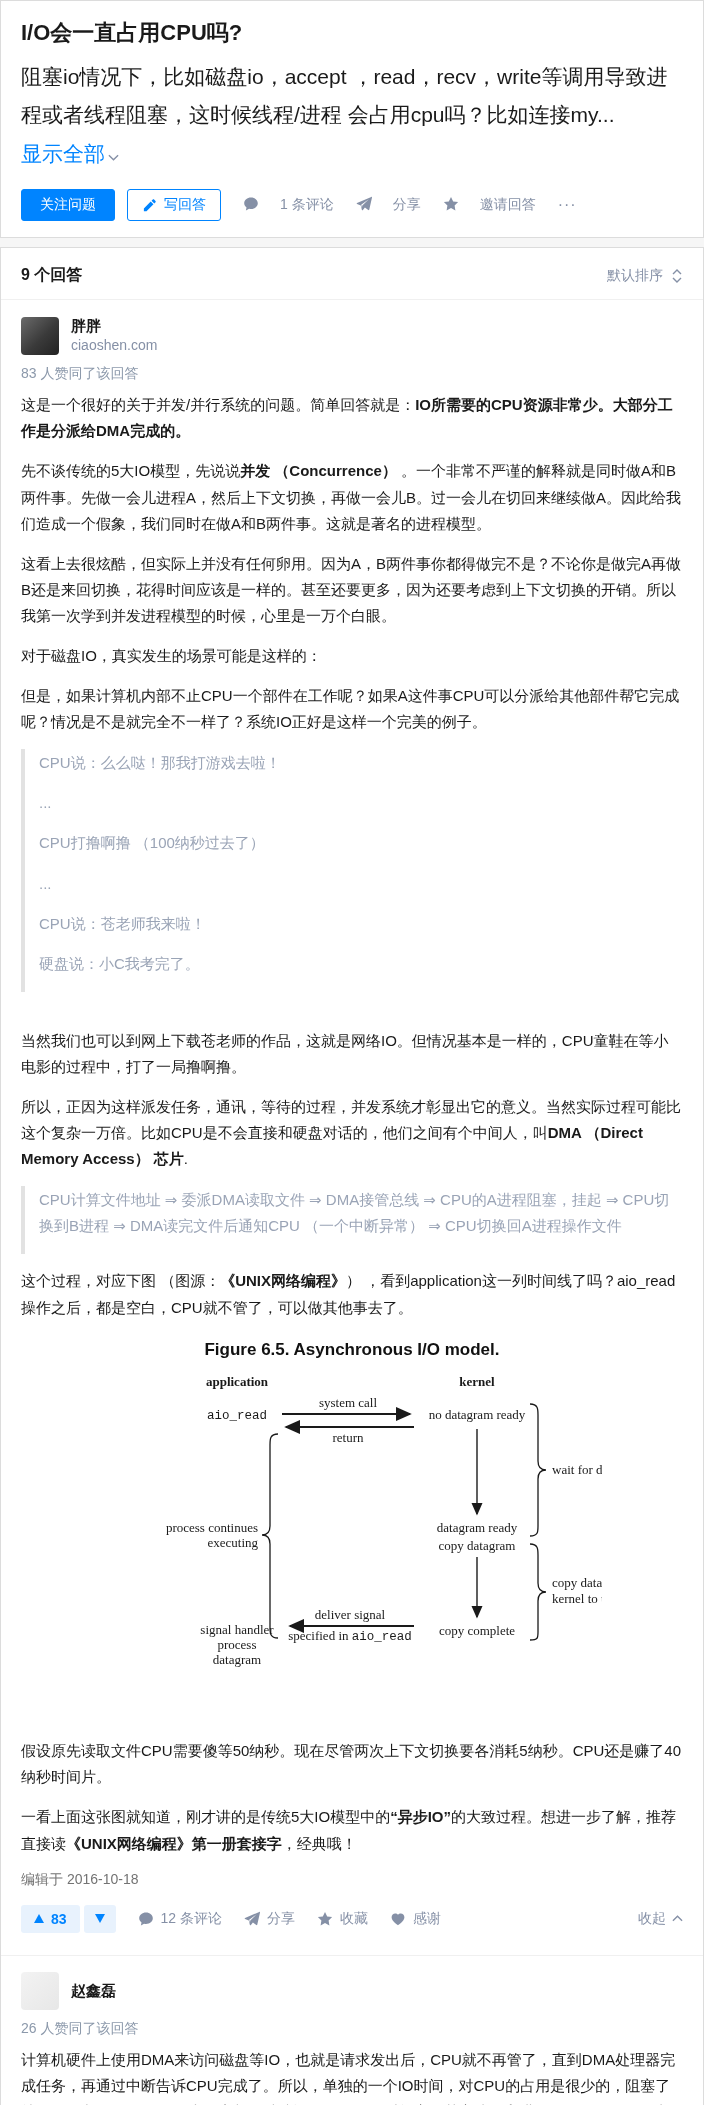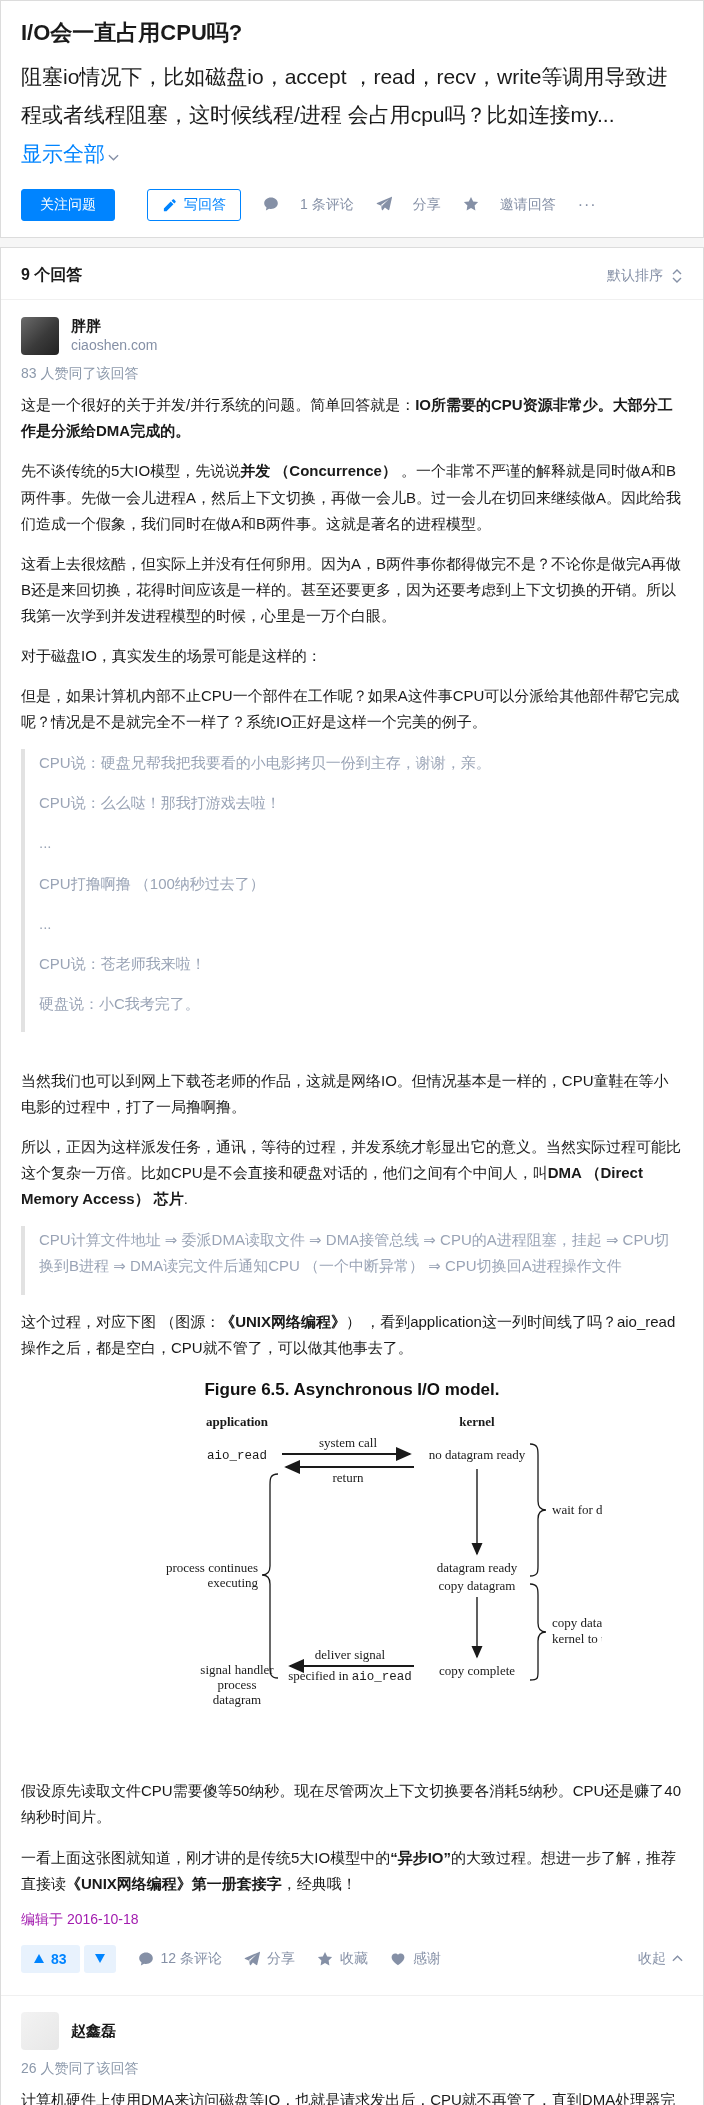--- a/index.html
+++ b/index.html
@@ -16,21 +16,21 @@
 
   
   .question-card { padding:16px 20px 16px; }
   .q-title { font-size:22px; font-weight:bold; margin:2px 0 10px; line-height:1.3; }
   .q-desc { font-size:21px; line-height:1.85; color:#1a1a1a; }
   .show-all { color:#0084ff; cursor:pointer; white-space:nowrap; }
   .show-all .chev { margin-left:3px; }
   .q-actions { display:flex; align-items:center; margin-top:15px; }
   .btn { height:32px; border-radius:3px; font-size:14px; display:inline-flex; align-items:center; cursor:pointer; }
   .btn-primary { background:#0084ff; color:#fff; padding:0 18px; border:1px solid #0084ff; }
-  .btn-outline { background:#fff; color:#0084ff; padding:0 14px; border:1px solid #0084ff; margin-left:32px; gap:7px; }
+  .btn-outline { background:#fff; color:#0084ff; padding:0 14px; border:1px solid #0084ff; margin-left:12px; gap:7px; }
   .text-action { color:#8590a6; font-size:14px; display:inline-flex; align-items:flex-start; gap:21px; margin-left:22px; cursor:pointer; }
   .text-action .icon { display:inline-flex; }
   .ellipsis-action { color:#8590a6; font-size:16px; letter-spacing:1px; margin-left:22px; cursor:pointer; }
   .icon { color:#8590a6; }
   .icon svg { display:block; }
 
   
   .answers-header { display:flex; justify-content:space-between; align-items:center; padding:17px 20px 13px; border-bottom:1px solid #f0f0f0; }
   .answers-count { font-size:16px; font-weight:bold; }
   .sort-ctl { color:#8590a6; font-size:14px; display:inline-flex; align-items:center; gap:8px; cursor:pointer; }
@@ -52,21 +52,21 @@
   blockquote p { margin:0; }
 
   .figure-wrap { margin:4px 0 16px; cursor:pointer; }
   .figure-title { text-align:center; font-weight:bold; font-size:17px; margin:12px 0 4px; color:#111; }
   .figure-svg { display:block; margin:0 auto; }
   .fig-label { font-family:"Liberation Serif","DejaVu Serif",serif; font-size:13px; fill:#1a1a1a; }
   .fig-label-b { font-weight:bold; }
   .fig-mono { font-family:"Liberation Mono","DejaVu Sans Mono",monospace; font-size:12.5px; fill:#1a1a1a; }
   .fig-line { stroke:#1a1a1a; fill:none; }
 
-  .meta-time { color:#a21caf; font-size:14px; margin:2px 0 14px; }
+  .meta-time { color:#737373; font-size:14px; margin:2px 0 14px; }
   .action-bar { display:flex; align-items:center; padding:2px 0 16px; font-size:14px; color:#8590a6; }
   .vote-btn { background:#e8f2fd; color:#0084ff; border:none; border-radius:3px; height:28px; padding:0 13px; display:inline-flex; align-items:center; gap:7px; font-size:14px; font-weight:600; cursor:pointer; }
   .vote-btn.down { padding:0 11px; margin-left:4px; }
   .bar-item { display:inline-flex; align-items:center; gap:7px; margin-left:22px; cursor:pointer; }
   .collapse-link { margin-left:auto; display:inline-flex; align-items:center; gap:6px; cursor:pointer; }
 </style>
 </head>
 <body>
 
 <div class="page">
@@ -140,21 +140,20 @@
       </div>
       <div class="upvote-note">83 人赞同了该回答</div>
 
       <div class="answer-body">
         <p><span>这是一个很好的关于并发/并行系统的问题。简单回答就是：</span><b>IO所需要的CPU资源非常少。大部分工作是分派给DMA完成的。</b></p>
         <p><span>先不谈传统的5大IO模型，先说说</span><b>并发 （Concurrence） </b><span>。一个非常不严谨的解释就是同时做A和B两件事。先做一会儿进程A，然后上下文切换，再做一会儿B。过一会儿在切回来继续做A。因此给我们造成一个假象，我们同时在做A和B两件事。这就是著名的进程模型。</span></p>
         <p><span>这看上去很炫酷，但实际上并没有任何卵用。因为A，B两件事你都得做完不是？不论你是做完A再做B还是来回切换，花得时间应该是一样的。甚至还要更多，因为还要考虑到上下文切换的开销。所以我第一次学到并发进程模型的时候，心里是一万个白眼。</span></p>
         <p><span>对于磁盘IO，真实发生的场景可能是这样的：</span></p>
         <p><span>但是，如果计算机内部不止CPU一个部件在工作呢？如果A这件事CPU可以分派给其他部件帮它完成呢？情况是不是就完全不一样了？系统IO正好是这样一个完美的例子。</span></p>
         <blockquote>
-          <p>CPU说：硬盘兄帮我把我要看的小电影拷贝一份到主存，谢谢，亲。</p>
           <p>CPU说：么么哒！那我打游戏去啦！</p>
           <p>...</p>
           <p>CPU打撸啊撸 （100纳秒过去了）</p>
           <p>...</p>
           <p>CPU说：苍老师我来啦！</p>
           <p>硬盘说：小C我考完了。</p>
         </blockquote>
         <p style="margin-top:36px"><span>当然我们也可以到网上下载苍老师的作品，这就是网络IO。但情况基本是一样的，CPU童鞋在等小电影的过程中，打了一局撸啊撸。</span></p>
         <p><span>所以，正因为这样派发任务，通讯，等待的过程，并发系统才彰显出它的意义。当然实际过程可能比这个复杂一万倍。比如CPU是不会直接和硬盘对话的，他们之间有个中间人，叫</span><b>DMA （Direct Memory Access） 芯片</b><span>.</span></p>
         <blockquote>

